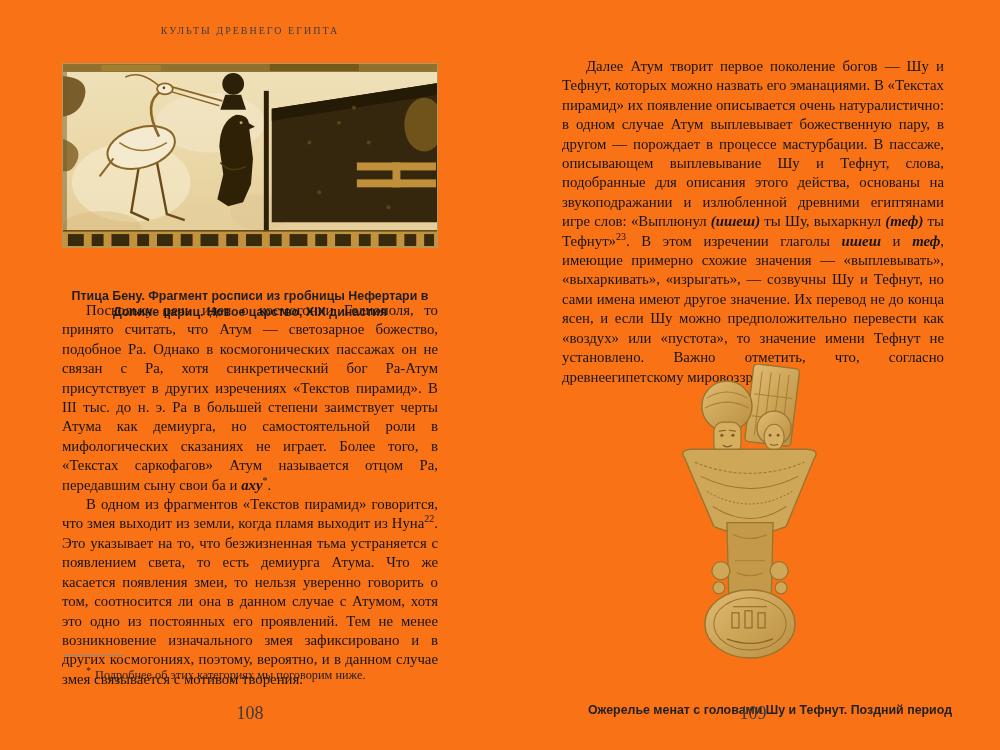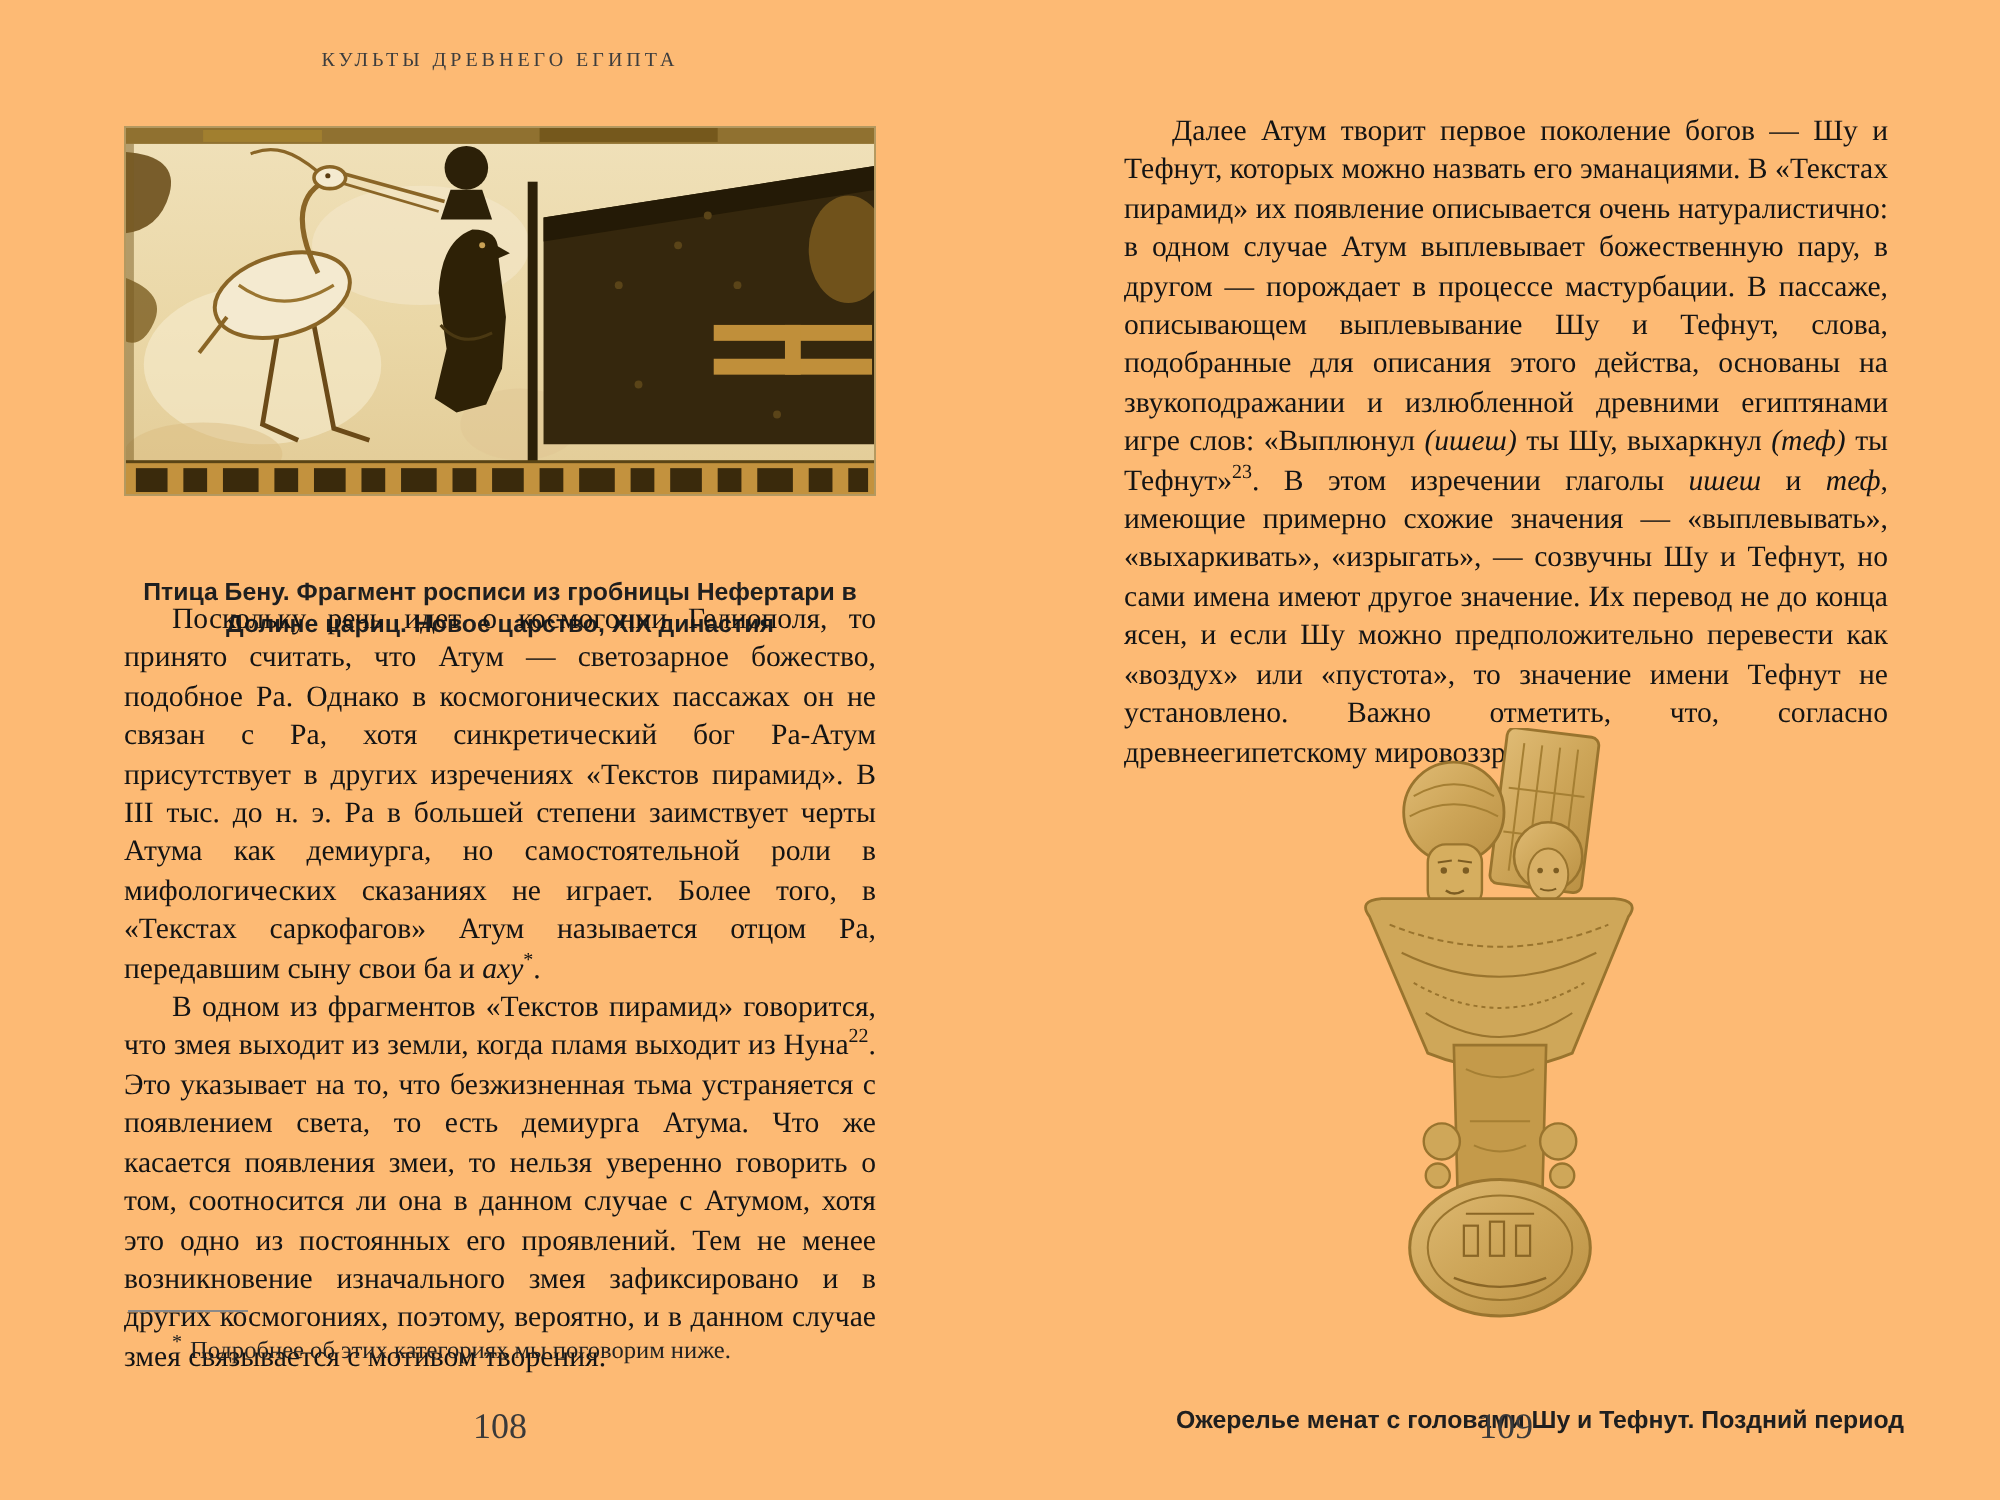--- a/index.html
+++ b/index.html
@@ -1,36 +1,36 @@
 <!DOCTYPE html>
 <html><head>
 <meta charset="utf-8">
 <style>
   html,body{margin:0;padding:0;background:#ffffff;}
-  #spread{position:relative;width:1000px;height:750px;background:#fdba74;overflow:hidden;
+  #spread{position:relative;width:1000px;height:750px;background:#f97316;overflow:hidden;
           font-family:"Liberation Serif",serif;color:#1b1b1b;}
   .page-col{position:absolute;top:0;height:750px;}
   #left-col{left:62px;width:376px;}
   #right-col{left:562px;width:382px;}
   .pagehead{position:absolute;top:25px;left:0;width:100%;text-align:center;
             font-size:10px;letter-spacing:2px;color:#3d3d3d;font-family:"Liberation Serif",serif;}
   .figure{position:absolute;left:0;width:100%;}
   #bennu-fig{top:63px;height:185px;}
   #bennu-fig svg{display:block;width:100%;height:100%;}
   .caption{position:absolute;left:-8px;right:-8px;text-align:center;
            font-family:"Liberation Sans",sans-serif;font-size:12.4px;line-height:1.3;
            font-weight:bold;color:#1f1f1f;margin-top:34px;}
   #left-caption{top:254px;}
   #right-caption{top:668px;text-align:right;}
   .bodytext{position:absolute;left:0;width:100%;text-align:justify;
             font-size:14.8px;line-height:19.4px;color:#141414;}
   #left-body{top:301px;}
   #right-body{top:57px;}
   .bodytext p{margin:0;text-indent:24px;}
-  .bodytext i{font-style:italic;}
+  .bodytext i{font-style:italic;font-weight:bold;}
   .bodytext sup, .footnote sup{font-size:10px;vertical-align:super;line-height:0;}
   .footnote-rule{position:absolute;top:655px;left:2px;width:60px;height:1px;background:#8a8a8a;}
   .footnote{position:absolute;top:668px;left:0;width:100%;font-size:12.3px;color:#222;}
   .footnote .fn-marker{margin-left:24px;margin-right:4px;}
   .pagenum{position:absolute;top:703px;left:0;width:100%;text-align:center;
            font-size:18px;color:#3a3a3a;}
   #menat-fig{position:absolute;top:364px;left:112px;width:152px;height:296px;}
   #menat-fig svg{display:block;width:100%;height:100%;}
 </style>
 </head>

